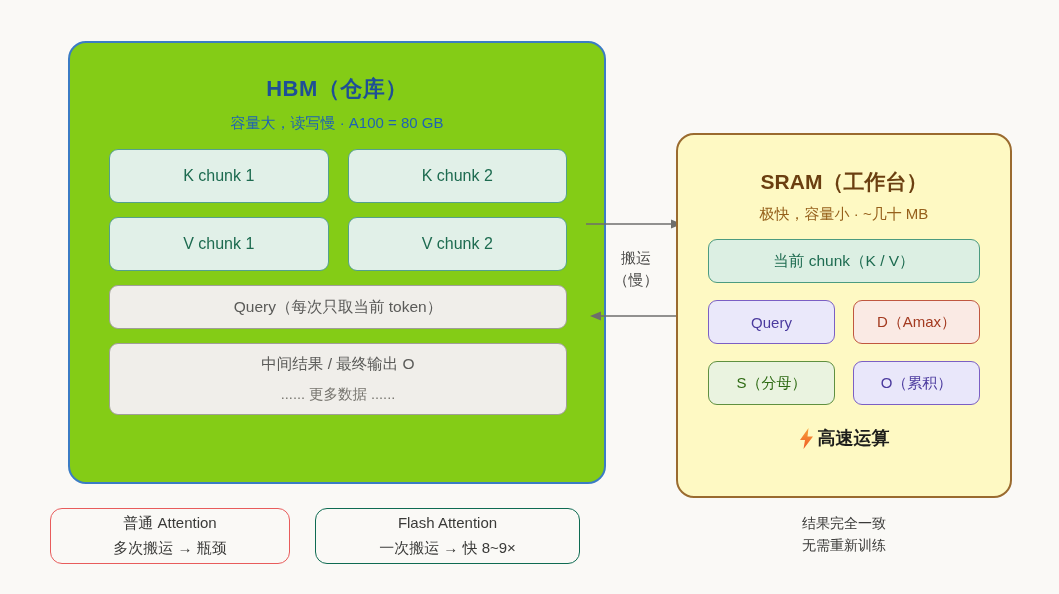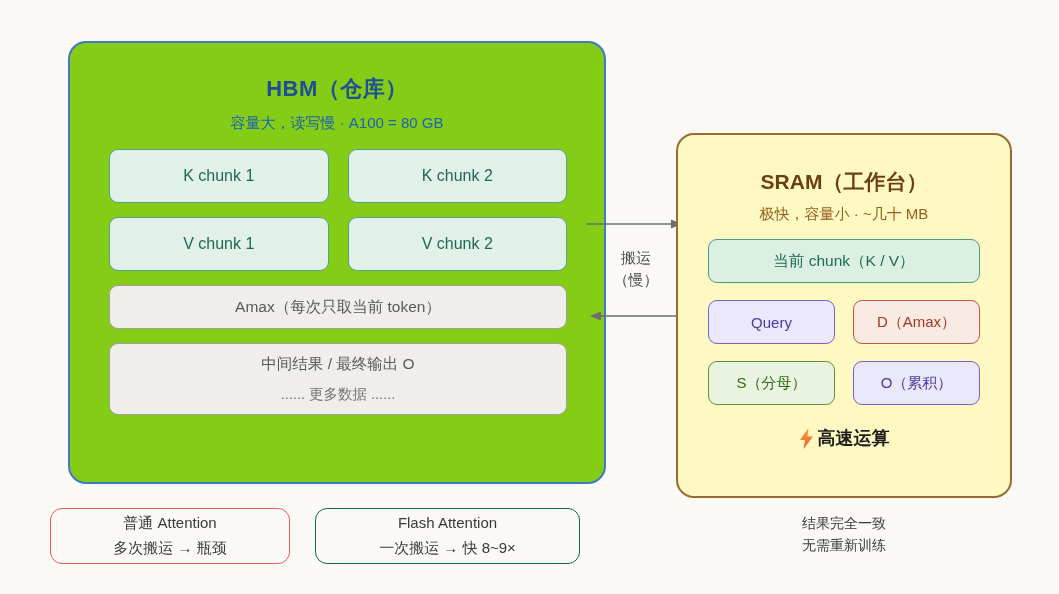--- a/index.html
+++ b/index.html
@@ -250,21 +250,21 @@
       <div class="row2">
         <div class="chunk-box">
           <span>V chunk 1</span>
         </div>
         <div class="chunk-box">
           <span>V chunk 2</span>
         </div>
       </div>
 
       <div class="gray-box gray-query">
-        <span>Amax（每次只取当前 token）</span>
+        <span>Query（每次只取当前 token）</span>
       </div>
 
       <div class="gray-box gray-out">
         <span>中间结果 / 最终输出 O</span>
         <span class="line2">...... 更多数据 ......</span>
       </div>
     </div>
   </div>
 
   <div class="arrows">

